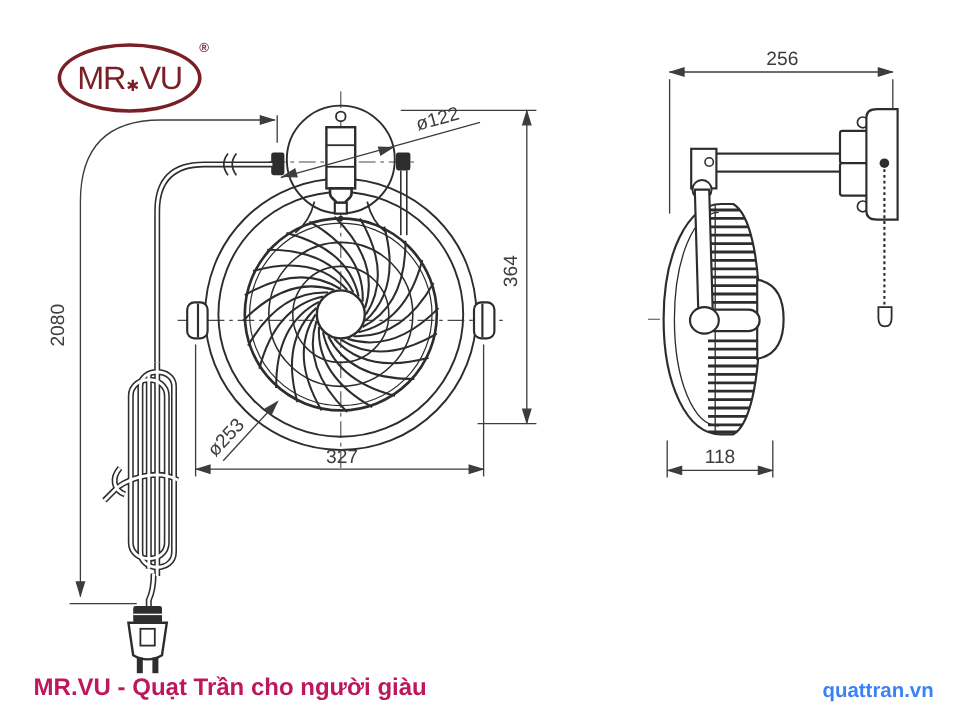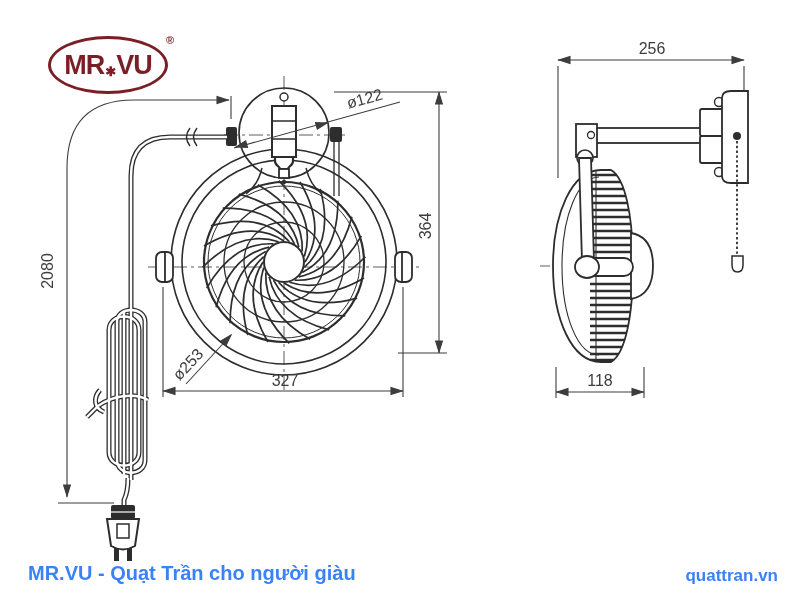--- a/index.html
+++ b/index.html
@@ -1,25 +1,25 @@
 <!DOCTYPE html>
 <html><head>
 <meta charset="utf-8">
 <style>
   html,body{margin:0;padding:0;background:#ffffff;}
   #stage{position:relative;width:800px;height:600px;background:#ffffff;overflow:hidden;
          font-family:"Liberation Sans",sans-serif;}
   
   .logo{position:absolute;left:48px;top:36px;width:114px;height:52px;
         border:3px solid #7b1f26;border-radius:50%;display:flex;align-items:center;justify-content:center;}
-  .logo-text{color:#7b1f26;font-weight:bold;font-size:27px;letter-spacing:-1px;display:flex;align-items:baseline;}
+  .logo-text{color:#7b1f26;font-weight:normal;font-size:27px;letter-spacing:-1px;display:flex;align-items:baseline;}
   .logo-star{font-size:13px;margin:0 1px;transform:translateY(2px);}
   .reg-mark{position:absolute;left:166px;top:34px;color:#7b1f26;font-size:11px;font-weight:bold;}
   
-  .footer-left{position:absolute;left:28px;top:562px;color:#3b82f6;font-weight:bold;font-size:20px;}
+  .footer-left{position:absolute;left:28px;top:562px;color:#be185d;font-weight:bold;font-size:20px;}
   .footer-right{position:absolute;right:22px;top:566px;color:#3b82f6;font-weight:bold;font-size:17px;}
   svg{position:absolute;left:0;top:0;}
   svg text{font-family:"Liberation Sans",sans-serif;fill:#3d3d3d;font-size:16px;}
 </style>
 </head>
 <body>
 
 <div id="stage">
 
   <div class="logo">

